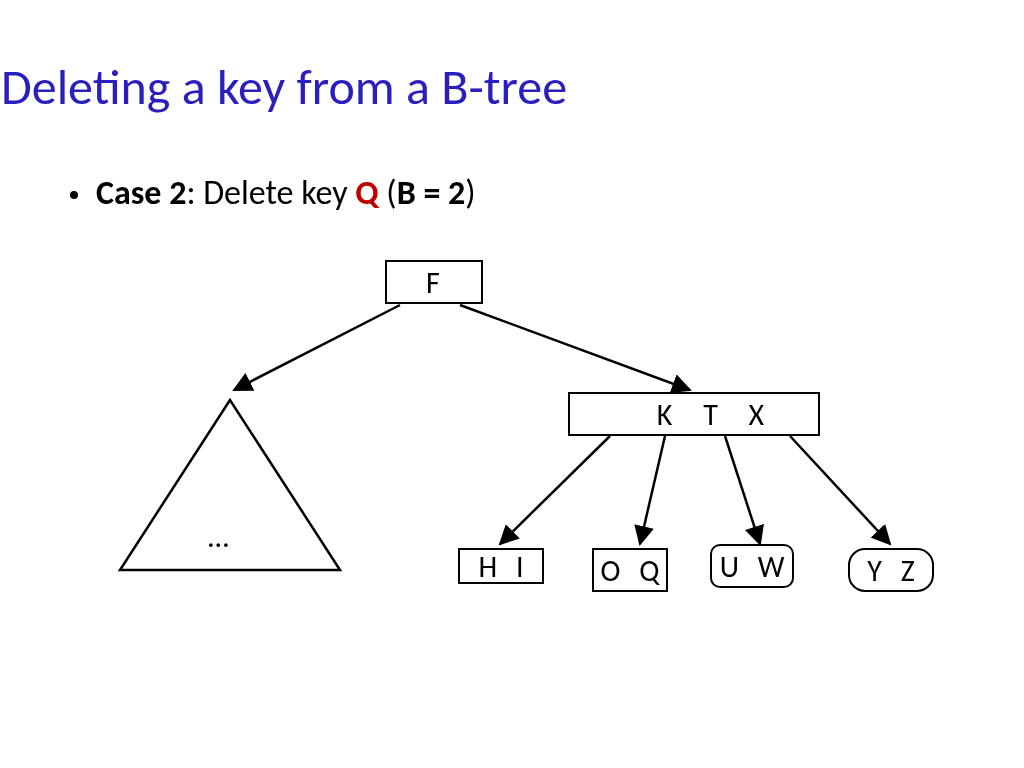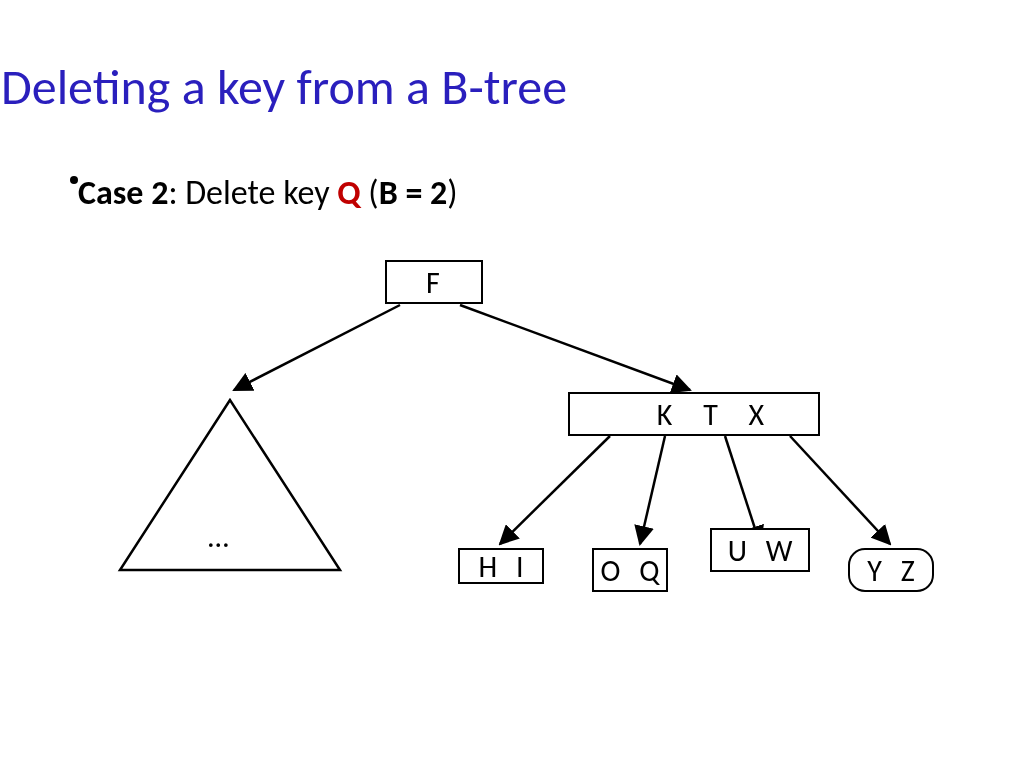--- a/index.html
+++ b/index.html
@@ -25,21 +25,22 @@
     color: #2a1fbd;
     font-weight: 400;
   }
   .bullet-row {
     position: absolute;
     top: 172px;
     left: 70px;
     font-size: 34px;
     color: #000;
     display: flex;
-    align-items: flex-start;
+    align-items: center;
+    gap: 18px;
   }
   .bullet-dot {
     width: 8px;
     height: 8px;
     background: #000;
     border-radius: 50%;
     display: inline-block;
     margin-top: 4px;
   }
   .case-label { font-weight: 700; }
@@ -109,18 +110,18 @@
     </svg>
 
     <div class="node-box" style="left:385px; top:260px; width:98px; height:44px;">F</div>
 
     <div class="ellipsis-label" style="left:208px; top:518px;">…</div>
 
     <div class="node-box spaced" style="left:568px; top:392px; width:252px; height:44px;">K T X</div>
 
     <div class="node-box spaced-sm" style="left:458px; top:548px; width:86px; height:36px;">H I</div>
     <div class="node-box spaced-sm" style="left:592px; top:548px; width:76px; height:44px;">O Q</div>
-    <div class="node-box spaced-sm" style="left:710px; top:528px; width:100px; height:44px;">U W</div>
+    <div class="node-box spaced-sm" style="left:710px; top:544px; width:84px; height:44px;border-radius:10px;">U W</div>
     <div class="node-box spaced-sm" style="left:848px; top:548px; width:86px; height:44px;border-radius:17px;">Y Z</div>
 
   </div>
 
 </div>
 
 </body></html>

